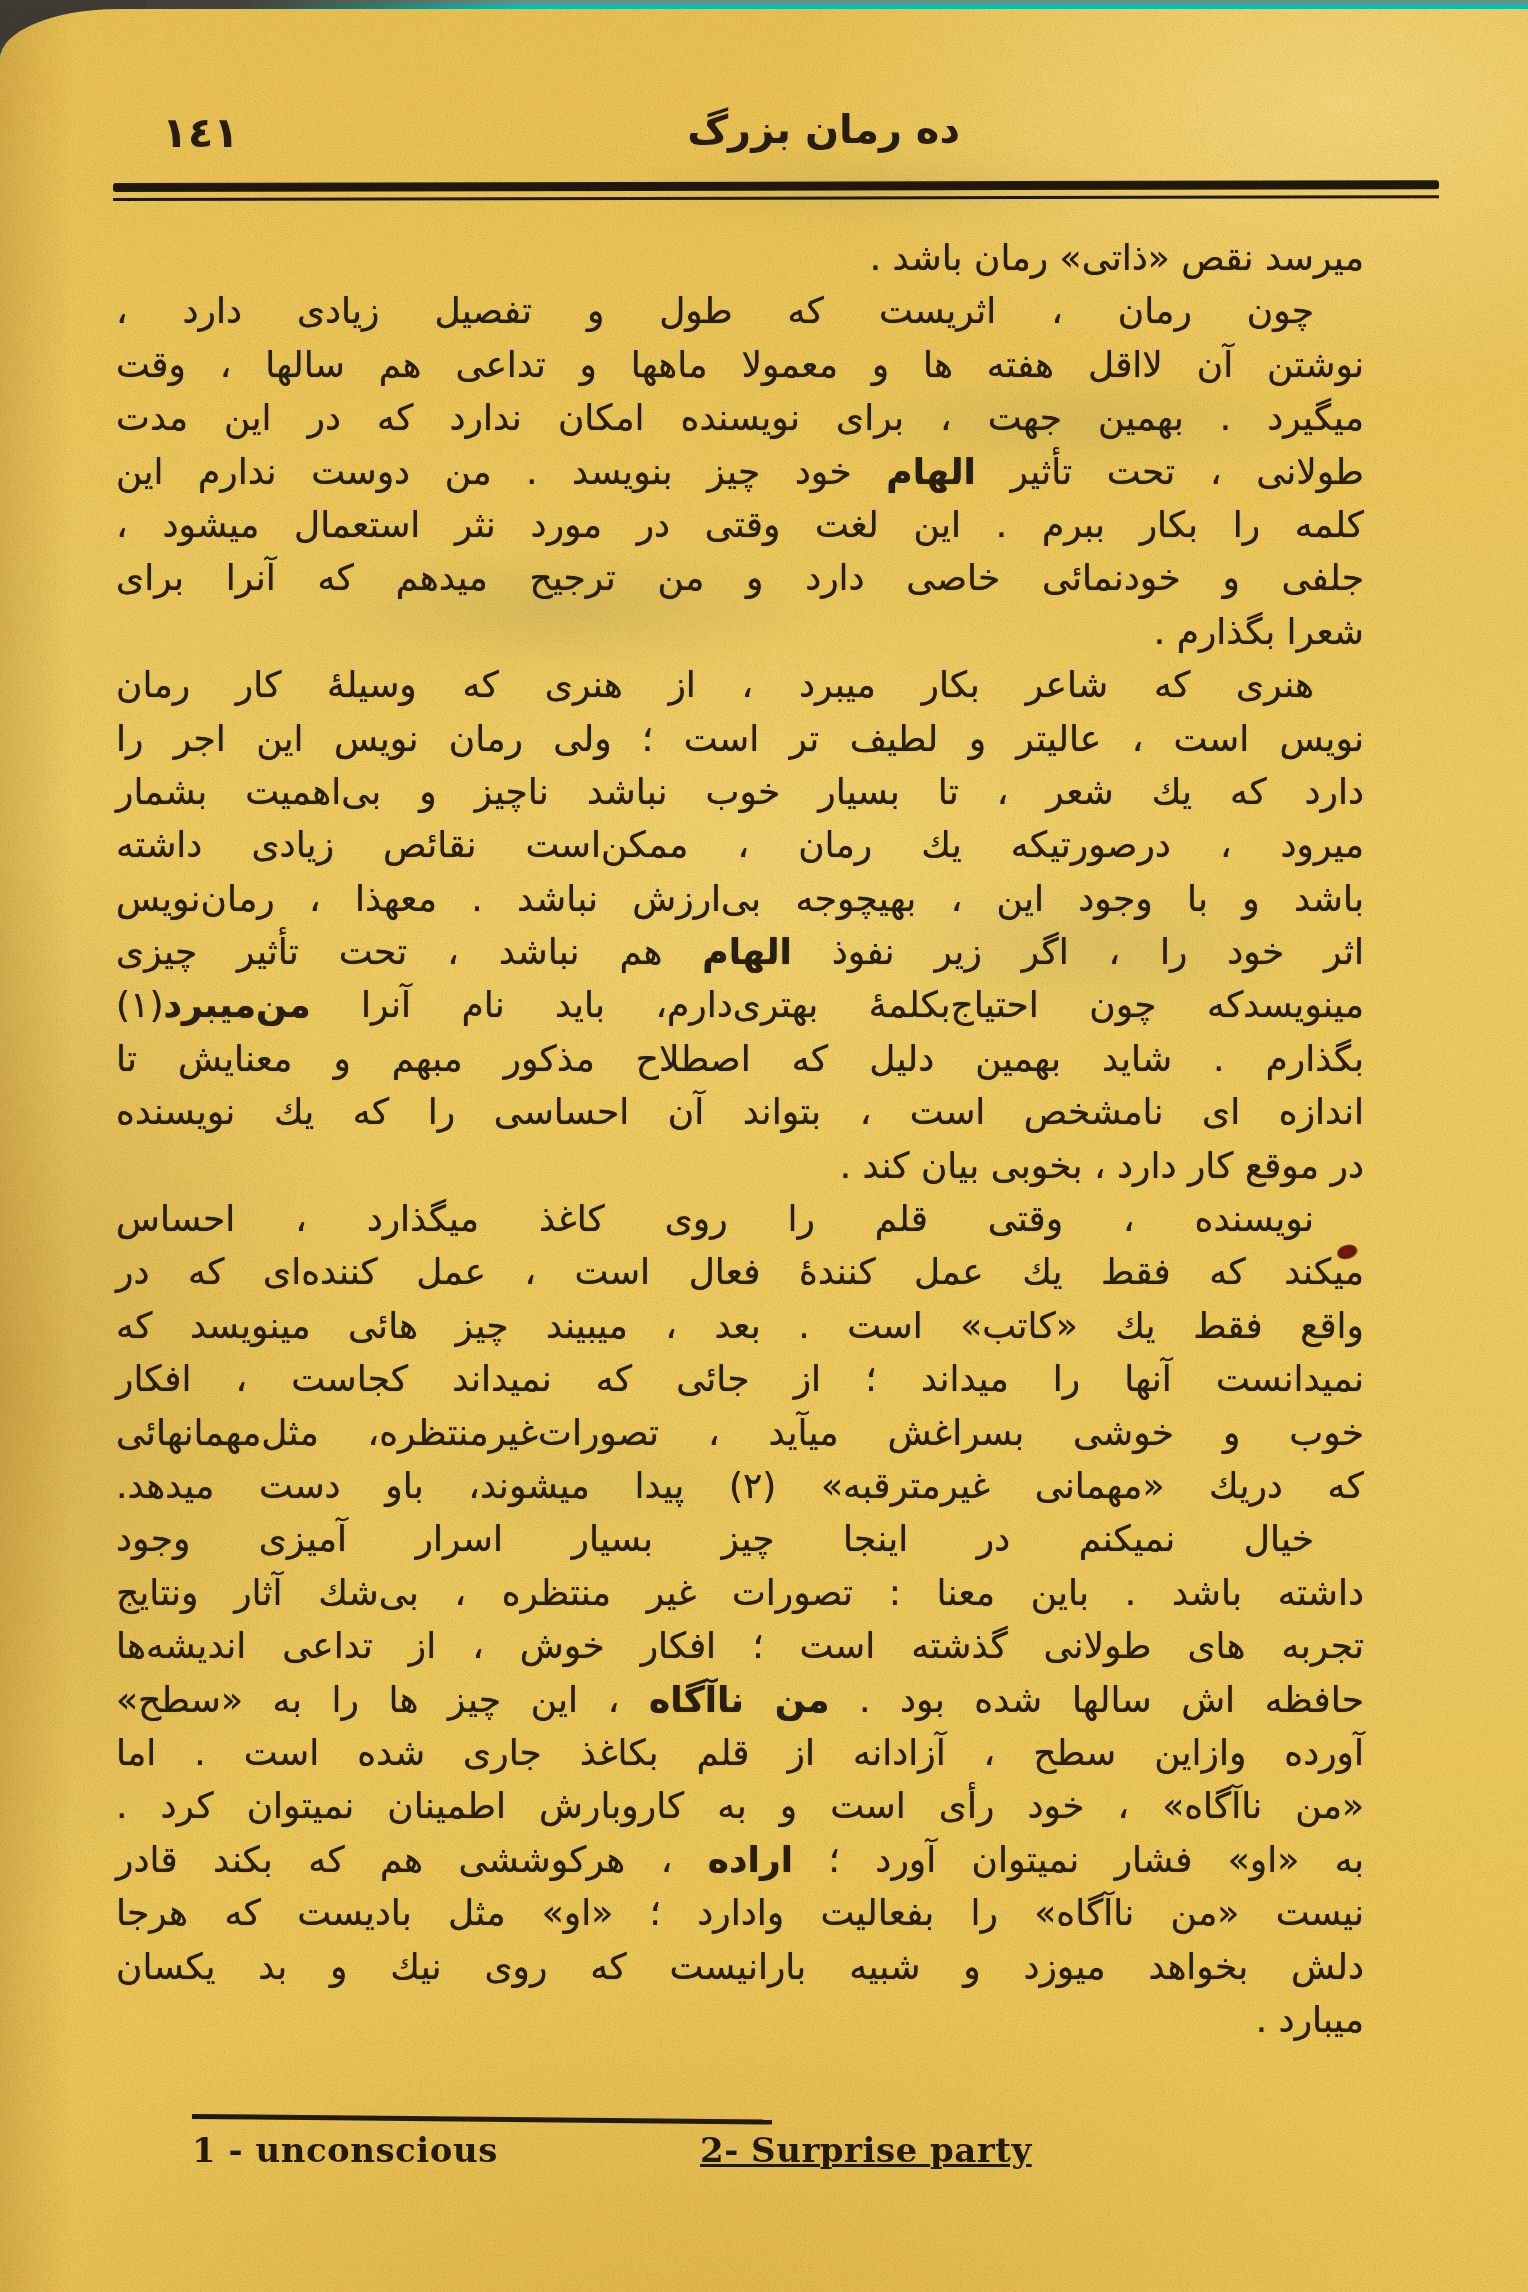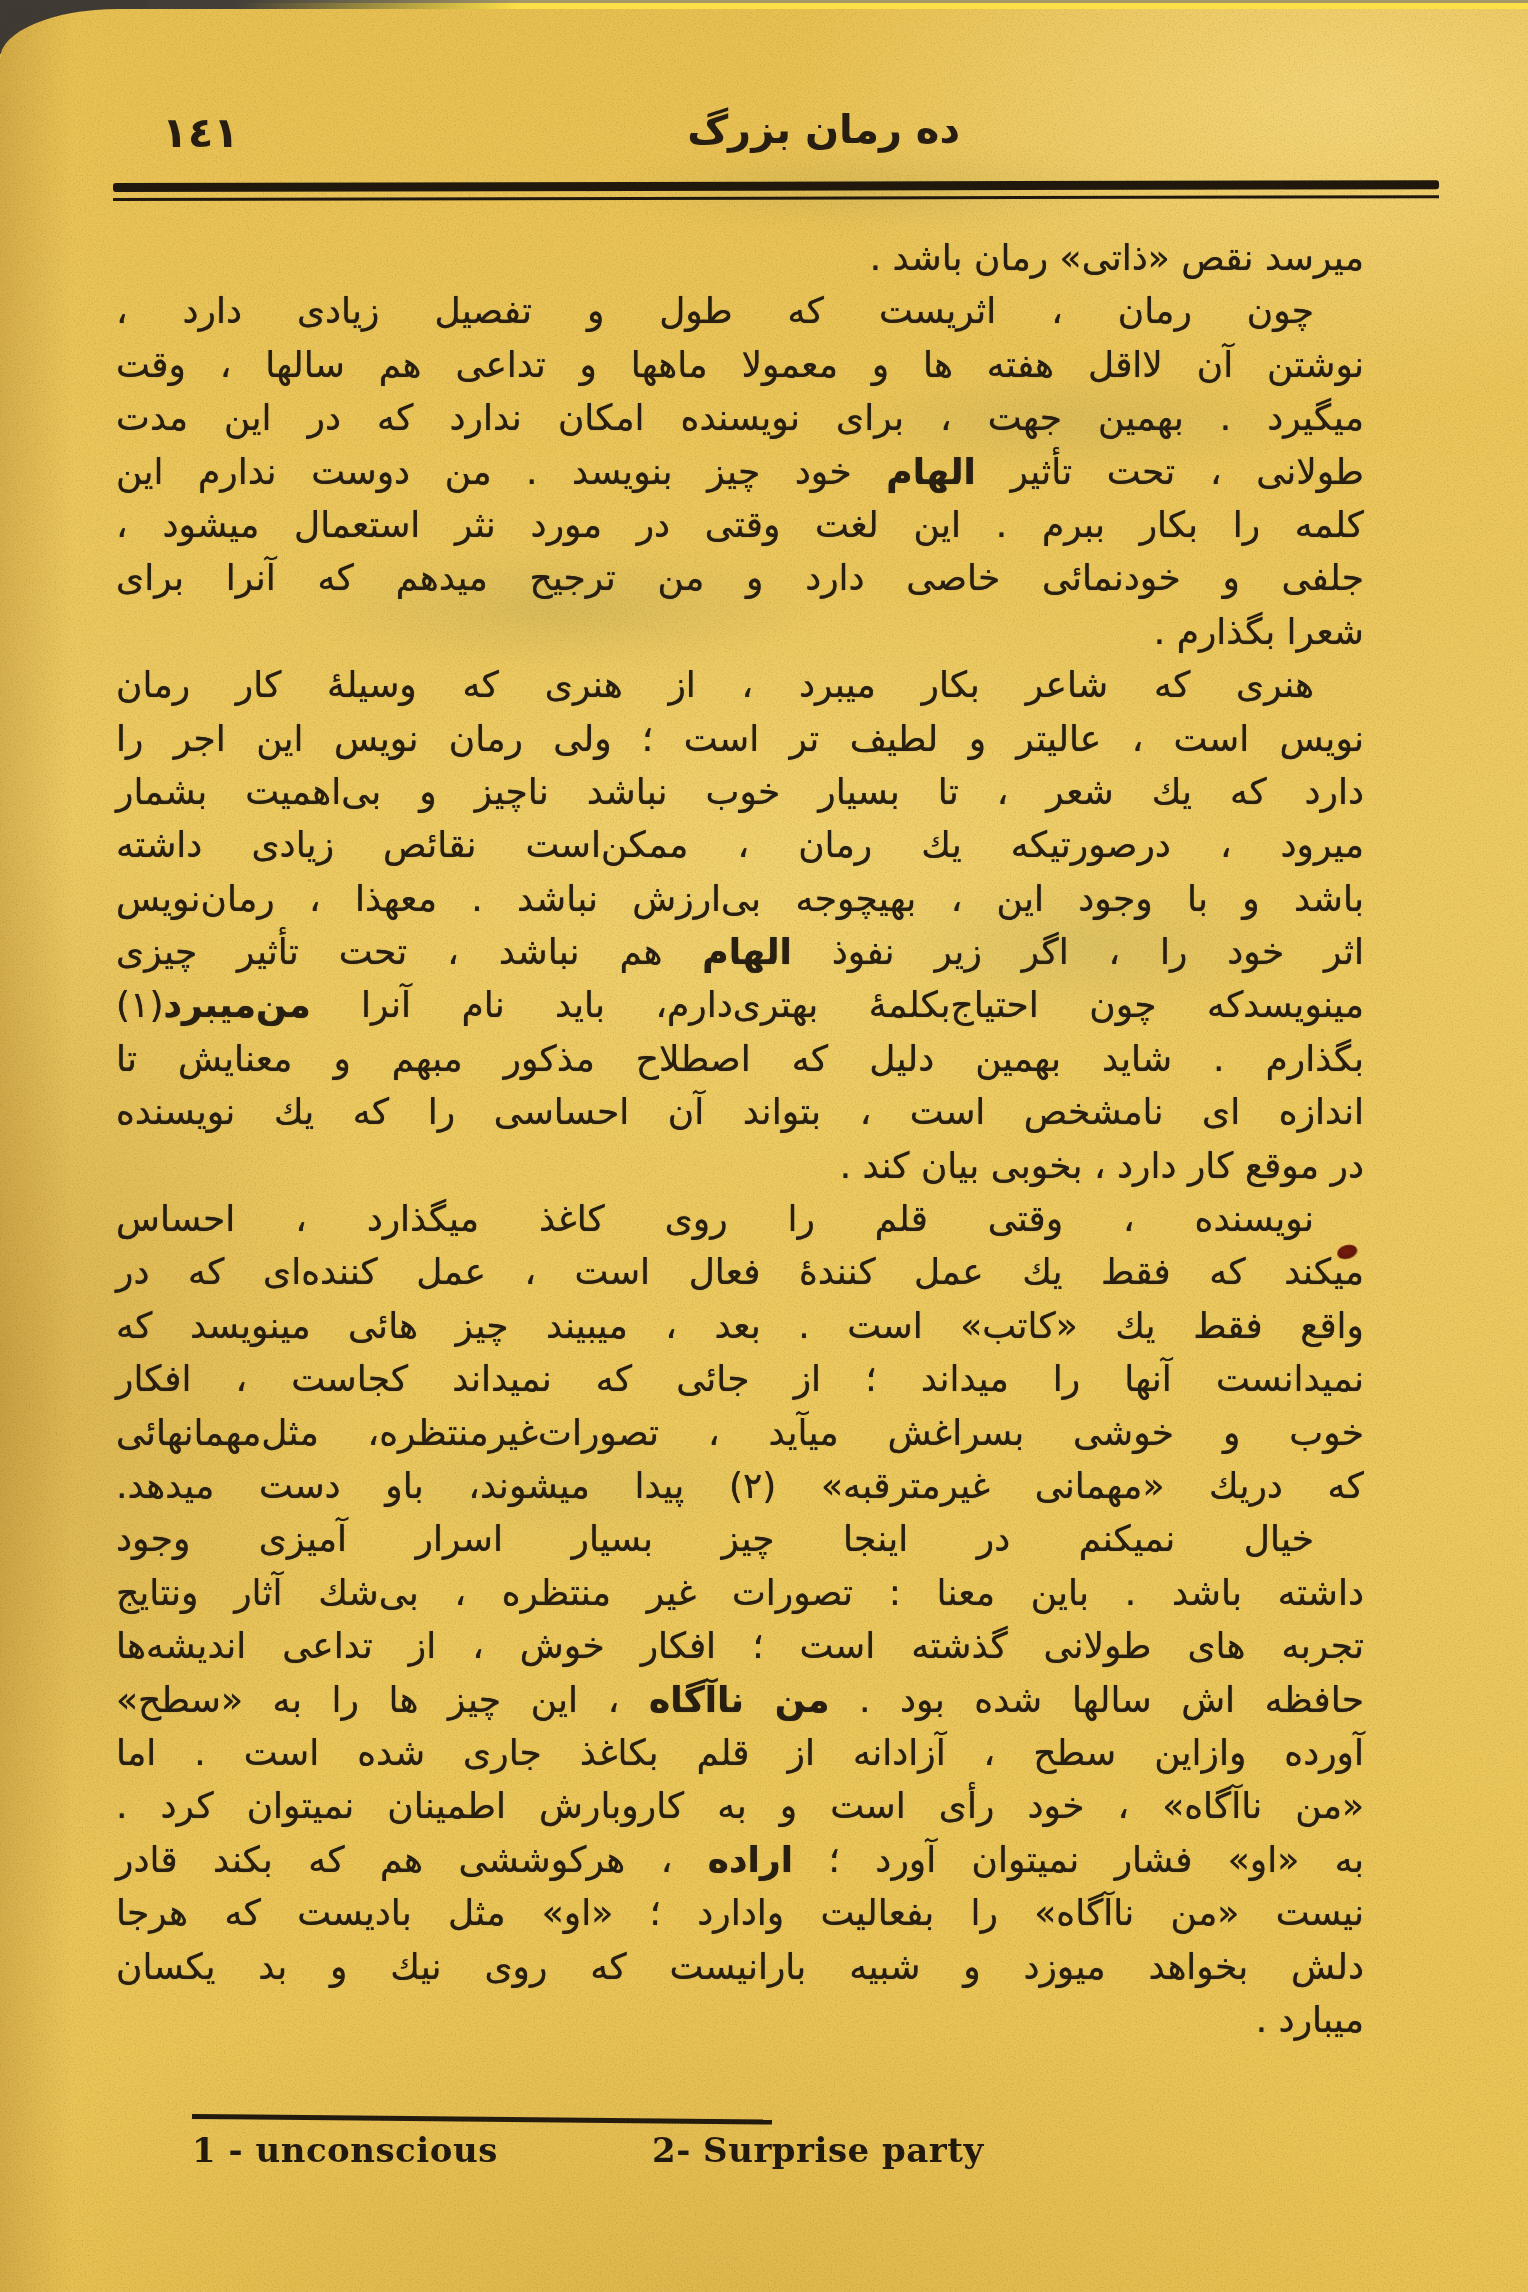--- a/index.html
+++ b/index.html
@@ -1,19 +1,19 @@
 <!DOCTYPE html>
 <html lang="fa"><head>
 <meta charset="utf-8">
 <style>
   html,body{margin:0;padding:0;}
   .stage{
     position:relative;
     width:1528px;height:2292px;
-    background:#fde047;
+    background:#14b8a6;
     overflow:hidden;
     font-family:"DejaVu Sans",sans-serif;
   }
   
   .top-hairline{position:absolute;top:0;left:0;right:0;height:3px;background:#857f73;opacity:.75;}
   .corner-band{position:absolute;top:0;left:0;width:520px;height:11px;
     background:linear-gradient(90deg,#433f38 0%,#433f38 45%,rgba(67,63,56,0) 100%);}
   .corner-dark{position:absolute;top:0;left:0;width:148px;height:54px;background:#3f3b34;
     border-bottom-right-radius:130px 56px;}
   
@@ -62,21 +62,21 @@
   .line{text-align:justify;text-align-last:justify;height:53.4px;}
   .line.noj{text-align:right;text-align-last:right;}
   .line.indent{padding-right:50px;}
   .line b{font-weight:bold;}
   
   .fn-rule{position:absolute;left:192px;top:2114px;width:580px;height:5px;background:#231a0e;
     transform:rotate(.55deg);transform-origin:left center;}
   .fn{position:absolute;top:2130px;font-family:"DejaVu Serif",serif;font-weight:bold;
     font-size:34px;color:#231a0e;letter-spacing:.5px;}
   .fn1{left:192px;}
-  .fn2{left:652px;}
+  .fn2{left:700px;text-decoration:underline;}
 </style>
 </head>
 <body>
 
 <div class="stage">
 
   <div class="top-hairline"></div>
   <div class="corner-band"></div>
   <div class="corner-dark"></div>
 

